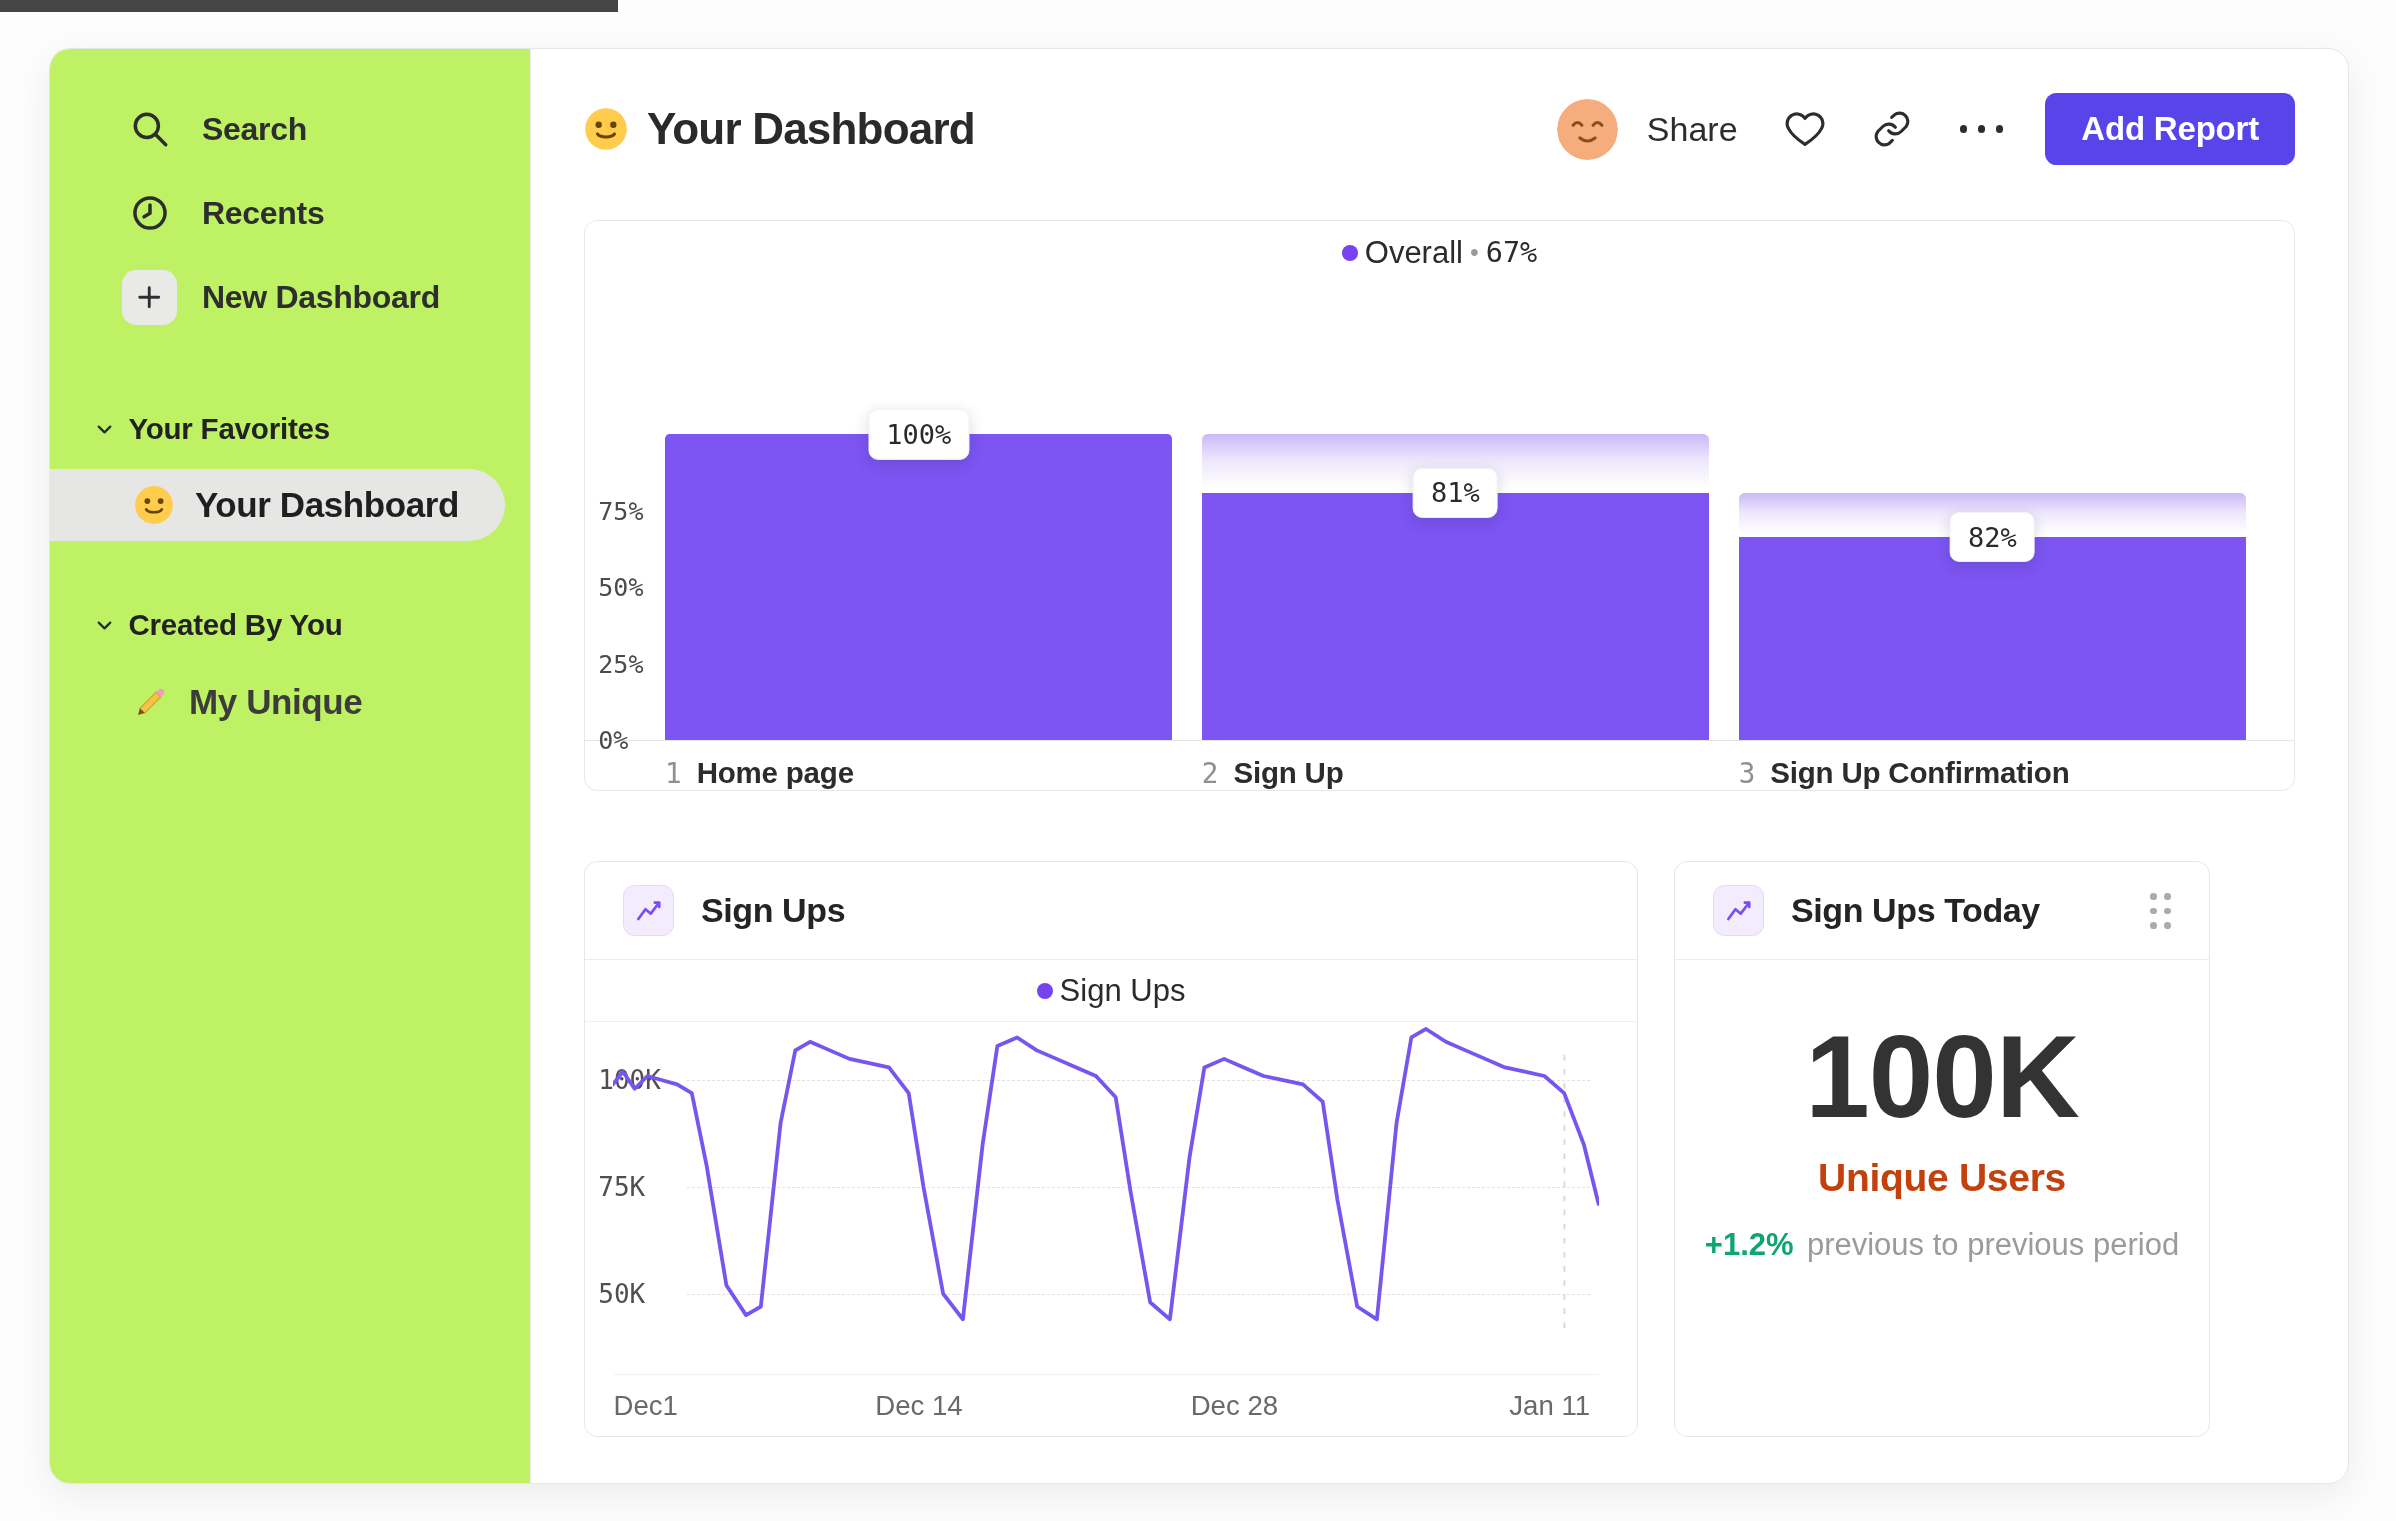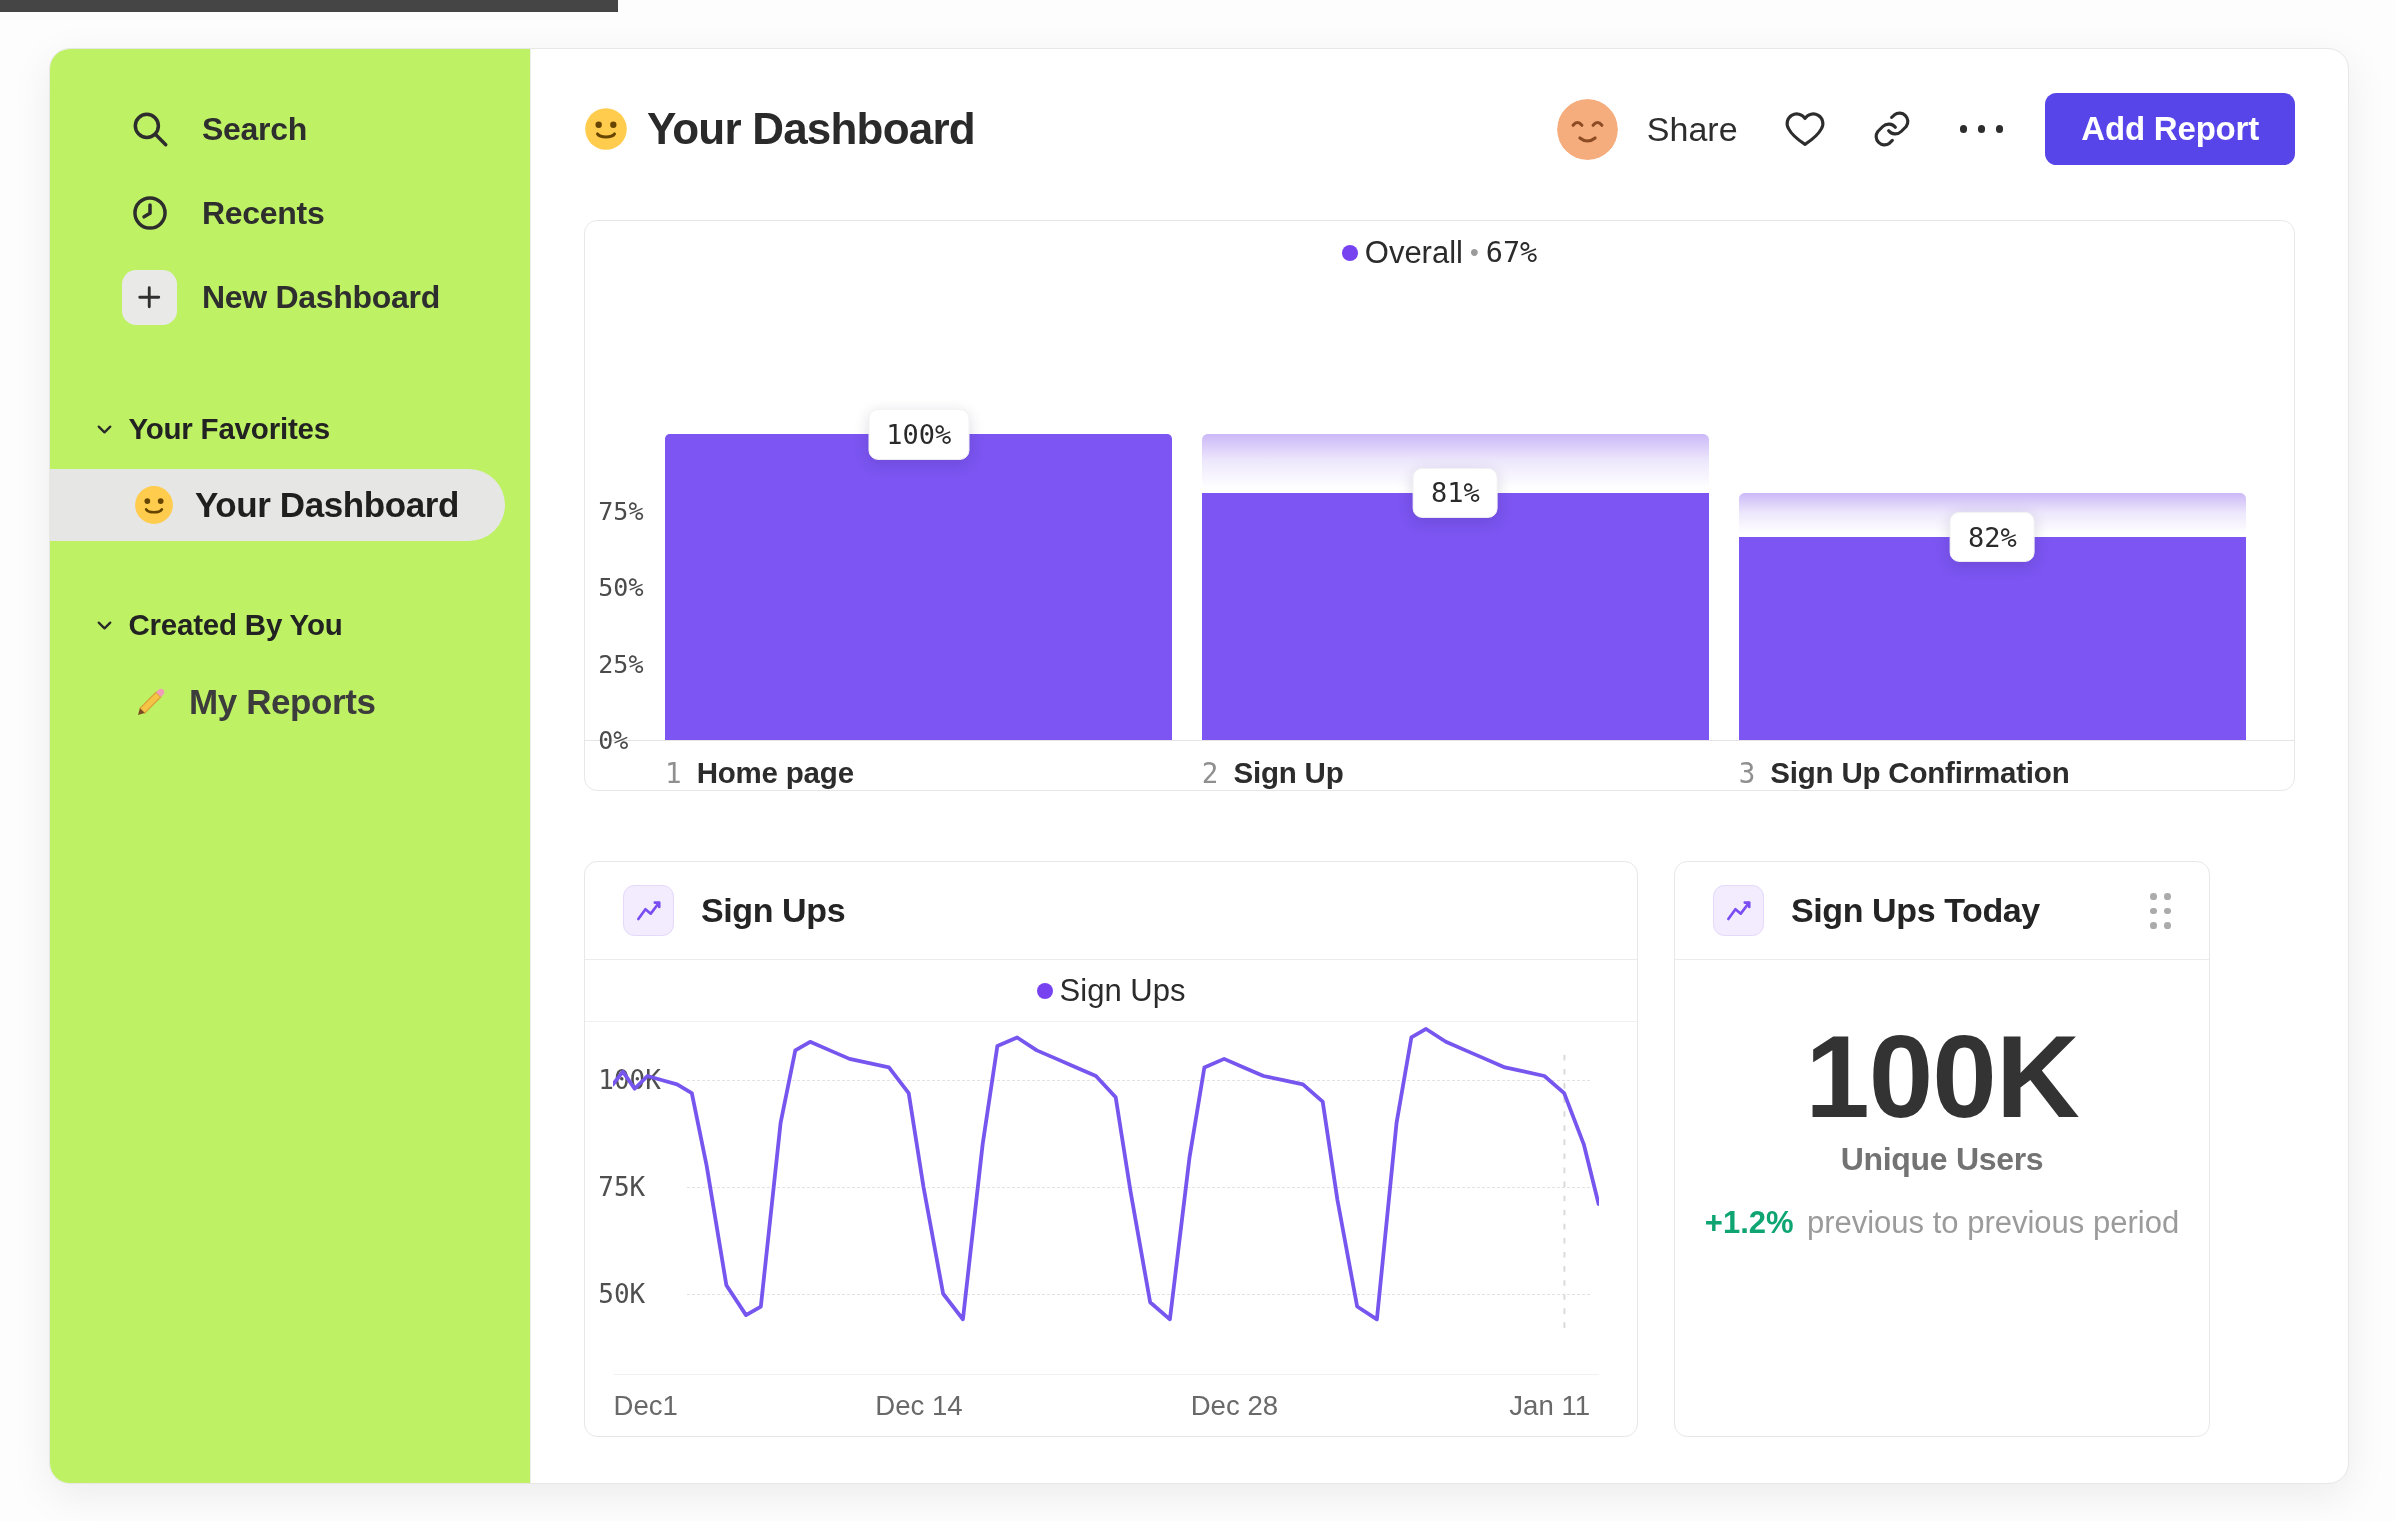--- a/index.html
+++ b/index.html
@@ -81,21 +81,21 @@
   .ylab{position:absolute;left:1.9px;transform:translateY(-50%);font-size:26px;color:#4f4f4f;font-family:"DejaVu Sans Mono",monospace;}
   .plot-svg{position:absolute;left:17px;right:0;top:0;bottom:0;width:calc(100% - 17px);height:100%;}
   .x-axis-row{height:61px;margin:0 38px 0 28.5px;position:relative;border-top:1px solid #f1f1f0;flex:none;}
   .x-tick{position:absolute;top:15px;transform:translateX(-50%);font-size:27.6px;color:#696969;white-space:nowrap;}
   .x-tick.first{transform:none;}
 
   
   .metric-card{width:536px;height:576px;display:flex;flex-direction:column;}
   .metric-body{flex:1;display:flex;flex-direction:column;align-items:center;padding-top:59px;}
   .metric-value{font-size:116px;font-weight:700;color:#333;letter-spacing:-1px;line-height:1;}
-  .metric-label{margin-top:6px;font-size:32px;font-weight:600;color:#737373;letter-spacing:-0.3px;}
+  .metric-label{margin-top:21px;font-size:39px;font-weight:600;color:#c2410c;letter-spacing:-0.3px;}
   .metric-delta-row{margin-top:27px;display:flex;gap:13.3px;align-items:baseline;}
   .delta-value{font-size:31px;font-weight:700;color:#0FA573;}
   .delta-note{font-size:31px;color:#9b9b9b;}
 </style>
 </head>
 <body>
 
 <div class="screen">
   <div class="artifact-bar"></div>
 
@@ -163,21 +163,21 @@
       </div>
 
       <div class="report-row">
         <span style="display:flex;">
           <svg width="38" height="38" viewBox="0 0 24 24">
               <path d="M5 16 15.2 5.8l3 3L8 19z" fill="#F6C445" stroke="#D9A13A" stroke-width="0.8"></path>
               <path d="M15.2 5.8l1.6-1.6c.8-.8 2.2-.8 3 0 .8.8.8 2.2 0 3l-1.6 1.6z" fill="#F09DB9"></path>
               <path d="M5 16 8 19l-4.2 1.2z" fill="#7a4a22"></path>
             </svg>
         </span>
-        <span class="report-label">My Reports</span>
+        <span class="report-label">My Unique</span>
       </div>
     </div>
 
     <div class="main">
 
       <div class="main-header">
         <div class="title-group">
           <span style="display:flex;">
             <svg width="44" height="44" viewBox="0 0 36 36">
                 <circle cx="18" cy="18" r="17" fill="#FFCC4D"></circle>

